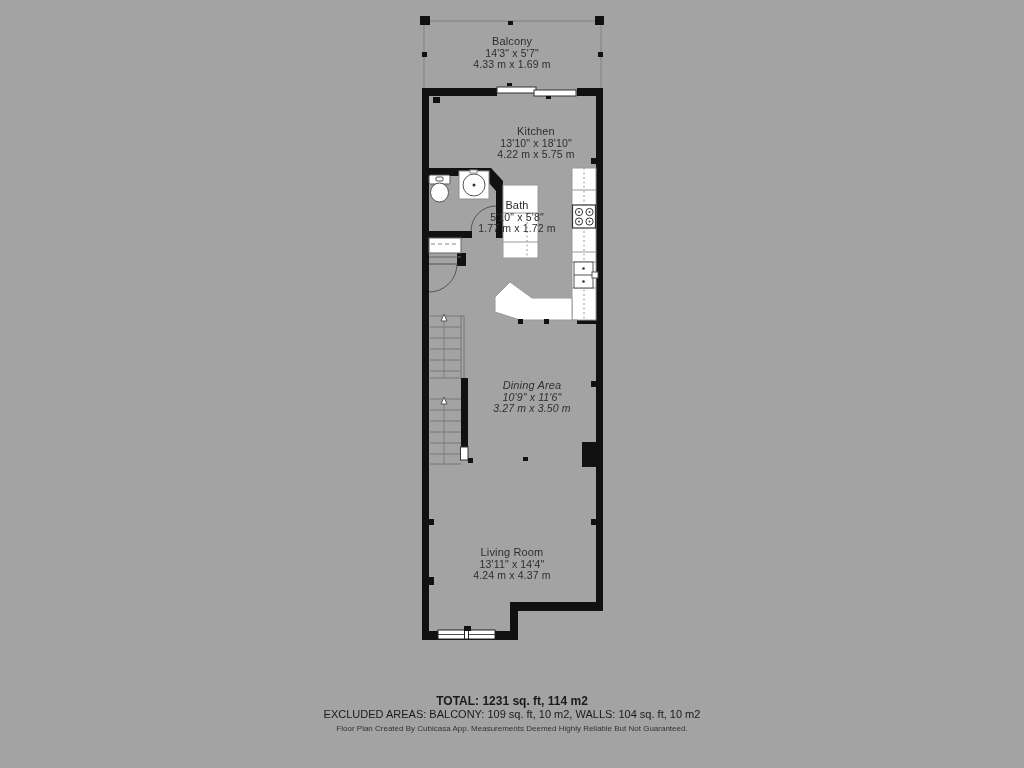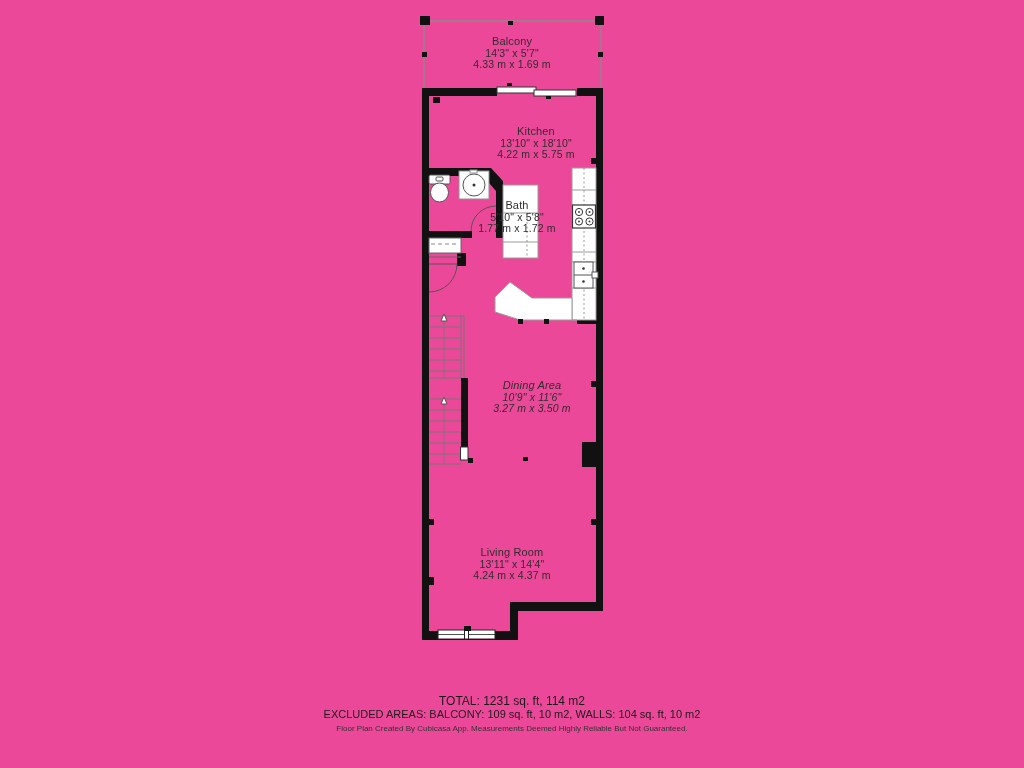--- a/index.html
+++ b/index.html
@@ -1,23 +1,23 @@
 <!DOCTYPE html>
 <html><head>
 <meta charset="utf-8">
 <style>
   html,body{margin:0;padding:0;background:#ffffff;}
   body{width:1024px;height:768px;font-family:"Liberation Sans", sans-serif;}
-  .stage{position:relative;width:1024px;height:768px;background:#ec4899;overflow:hidden;}
+  .stage{position:relative;width:1024px;height:768px;background:#a3a3a3;overflow:hidden;}
   .plan-svg{position:absolute;left:0;top:0;}
   .room-label{position:absolute;transform:translate(-50%,-50%);text-align:center;
     color:#2e2e2e;font-size:10.5px;line-height:11.5px;white-space:nowrap;letter-spacing:.15px;}
   .room-label .room-name{font-size:11px;}
   .summary{position:absolute;left:0;top:694px;width:1024px;text-align:center;color:#1a1a1a;}
-  .summary .total{font-size:12px;font-weight:normal;line-height:14px;}
+  .summary .total{font-size:12px;font-weight:bold;line-height:14px;}
   .summary .floors,.summary .excluded{font-size:11px;line-height:12.5px;}
   .summary .disclaimer{font-size:8px;margin-top:3px;color:#333;}
 </style>
 </head>
 <body>
 
 <div class="stage">
 
   <svg class="plan-svg" width="1024" height="768" viewBox="0 0 1024 768">
 

